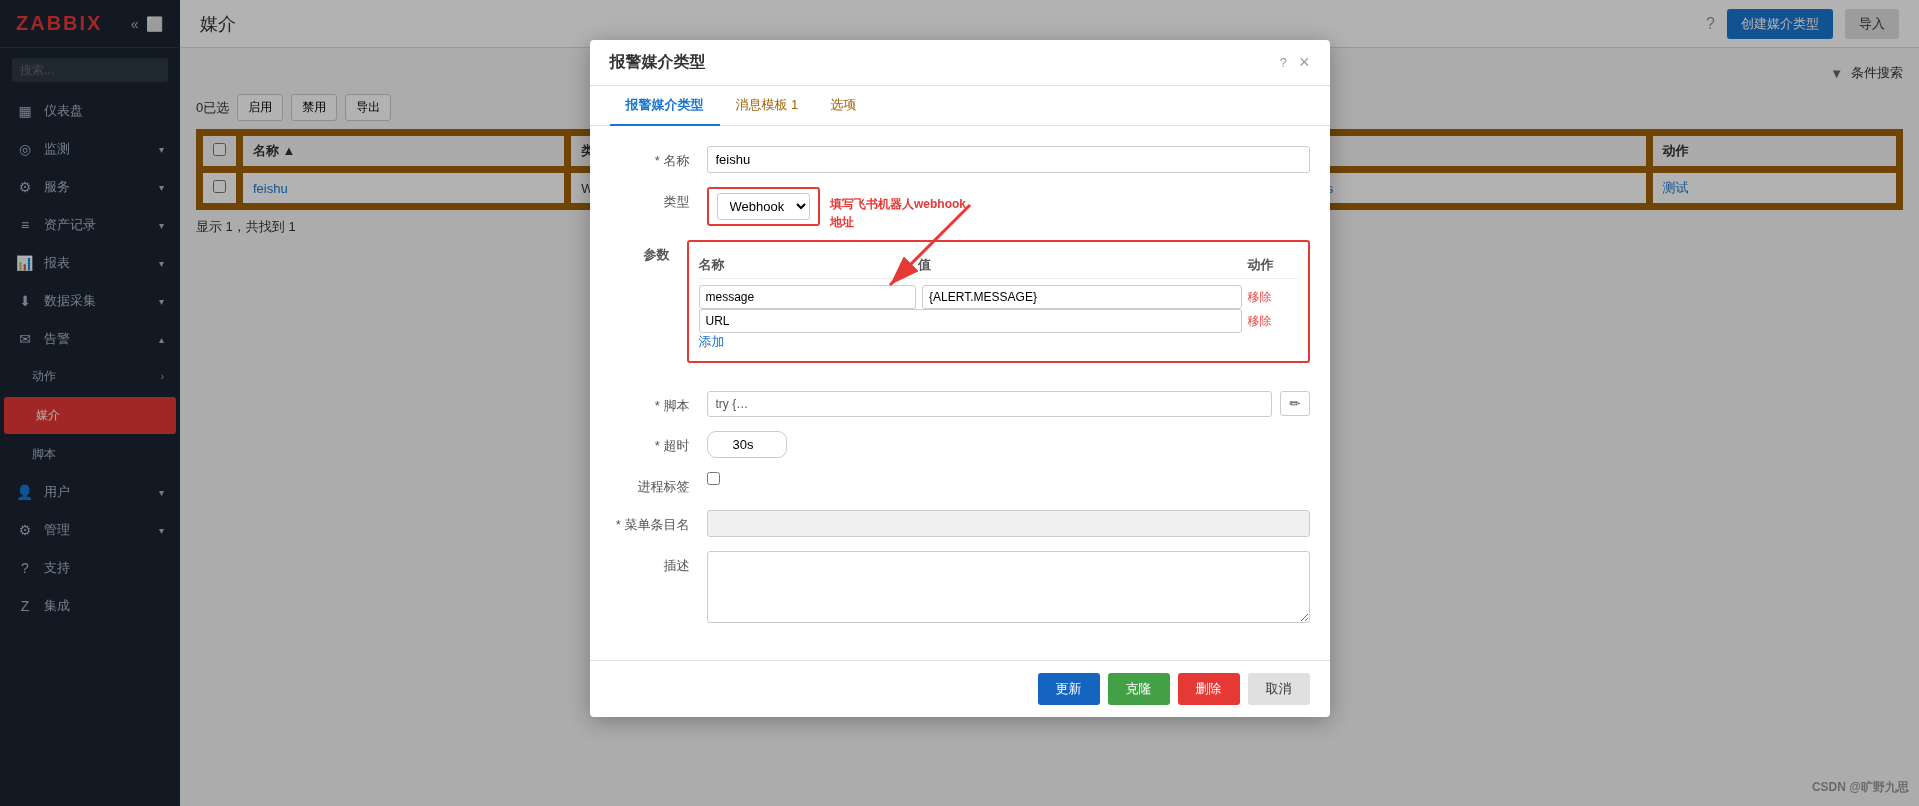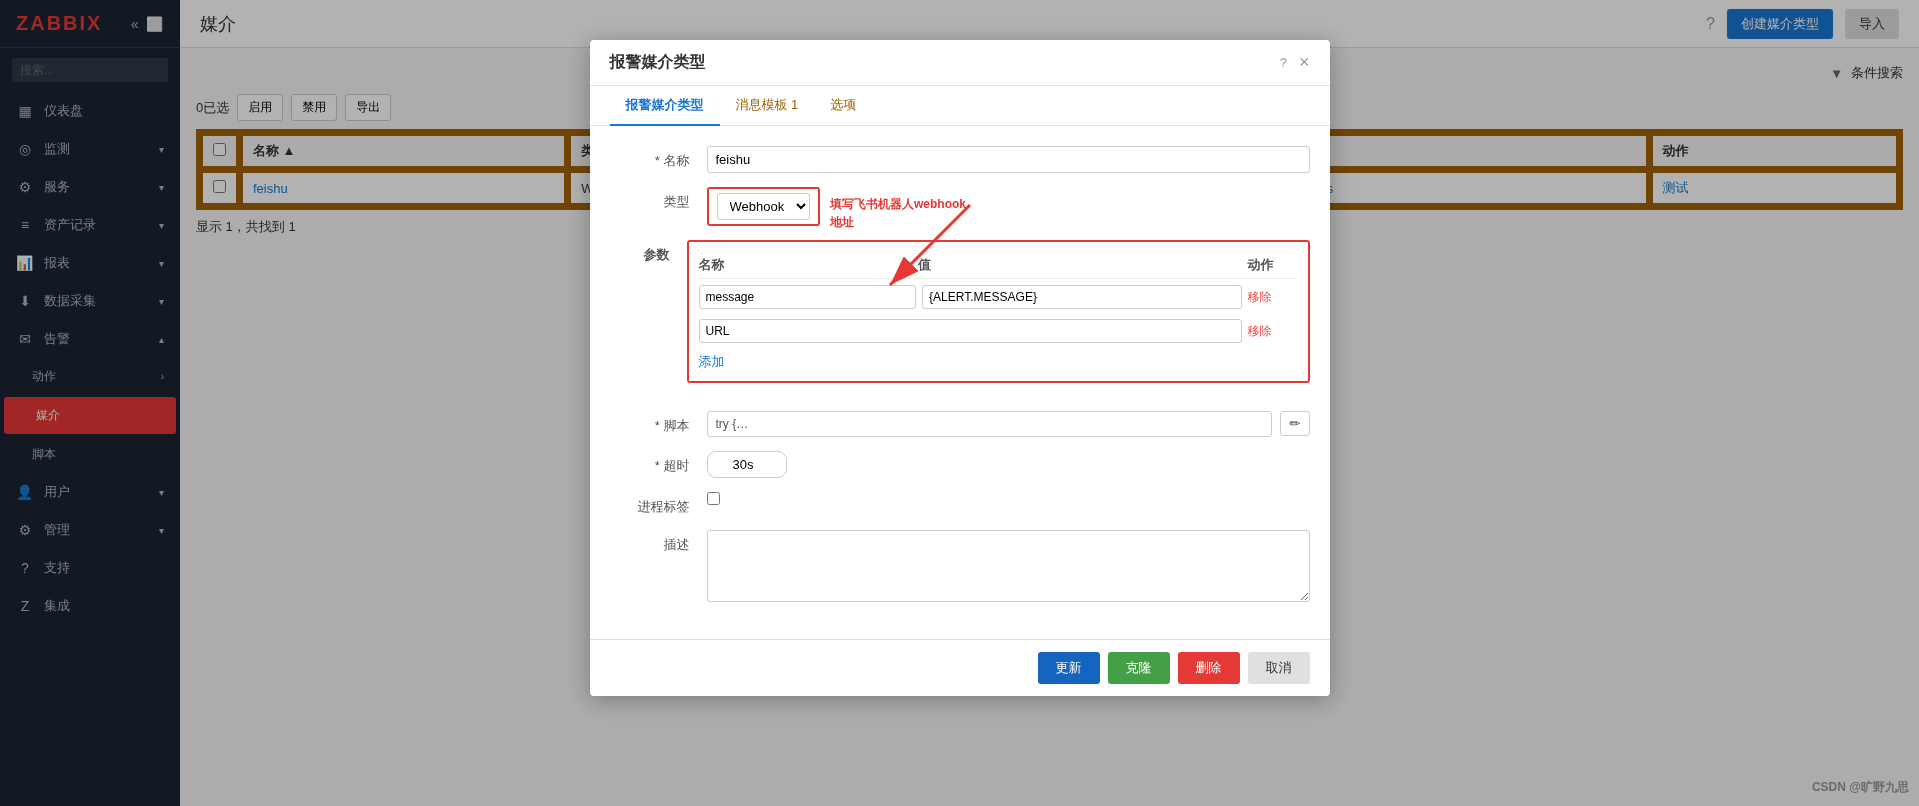--- a/index.html
+++ b/index.html
@@ -59,21 +59,21 @@
     .form-input { width: 100%; border: 1px solid #ccc; border-radius: 3px; padding: 5px 8px; font-size: 13px; outline: none; }
     .type-box { display: flex; align-items: center; gap: 8px; border: 2px solid #e53935; border-radius: 3px; padding: 4px 8px; display: inline-flex; }
     .type-select { border: 1px solid #ccc; border-radius: 3px; padding: 4px 8px; font-size: 13px; background: #fff; }
 
     
     .params-box { border: 2px solid #e53935; border-radius: 3px; padding: 10px; margin-bottom: 14px; }
     .params-header { display: flex; font-weight: 600; font-size: 13px; color: #555; padding: 4px 0; border-bottom: 1px solid #eee; margin-bottom: 6px; }
     .params-header .col-name { flex: 2; }
     .params-header .col-value { flex: 3; }
     .params-header .col-action { width: 50px; }
-    .params-row { display: flex; align-items: center; gap: 6px; margin-bottom: 10px; }
+    .params-row { display: flex; align-items: center; gap: 6px; margin-bottom: 0; }
     .params-row input { border: 1px solid #ccc; border-radius: 3px; padding: 4px 6px; font-size: 12px; }
     .params-row .col-name { flex: 2; }
     .params-row .col-value { flex: 3; }
     .params-row .col-action { width: 50px; }
     .btn-remove { color: #ef4444; cursor: pointer; font-size: 12px; background: none; border: none; }
     .btn-add { color: #1976d2; cursor: pointer; font-size: 13px; background: none; border: none; padding: 0; }
 
     .script-row { display: flex; align-items: flex-start; gap: 8px; }
     .script-input { flex: 1; border: 1px solid #ccc; border-radius: 3px; padding: 5px 8px; font-size: 12px; color: #555; }
     .btn-edit-icon { background: none; border: 1px solid #ccc; border-radius: 3px; padding: 4px 8px; cursor: pointer; color: #555; }
@@ -305,20 +305,26 @@
       </div>
 
       <div class="form-row">
         <span class="form-label">进程标签</span>
         <div class="form-control">
           <input type="checkbox" style="">
         </div>
       </div>
 
 
+      <div class="form-row">
+        <span class="form-label">* 菜单条目名</span>
+        <div class="form-control">
+          <input class="form-input" type="text" style="background: rgb(240, 240, 240);">
+        </div>
+      </div>
 
 
       <div class="form-row">
         <span class="form-label">插述</span>
         <div class="form-control">
           <textarea class="form-input" rows="4" style="resize: vertical;"></textarea>
         </div>
       </div>
     </div>
     <div class="dialog-footer">

